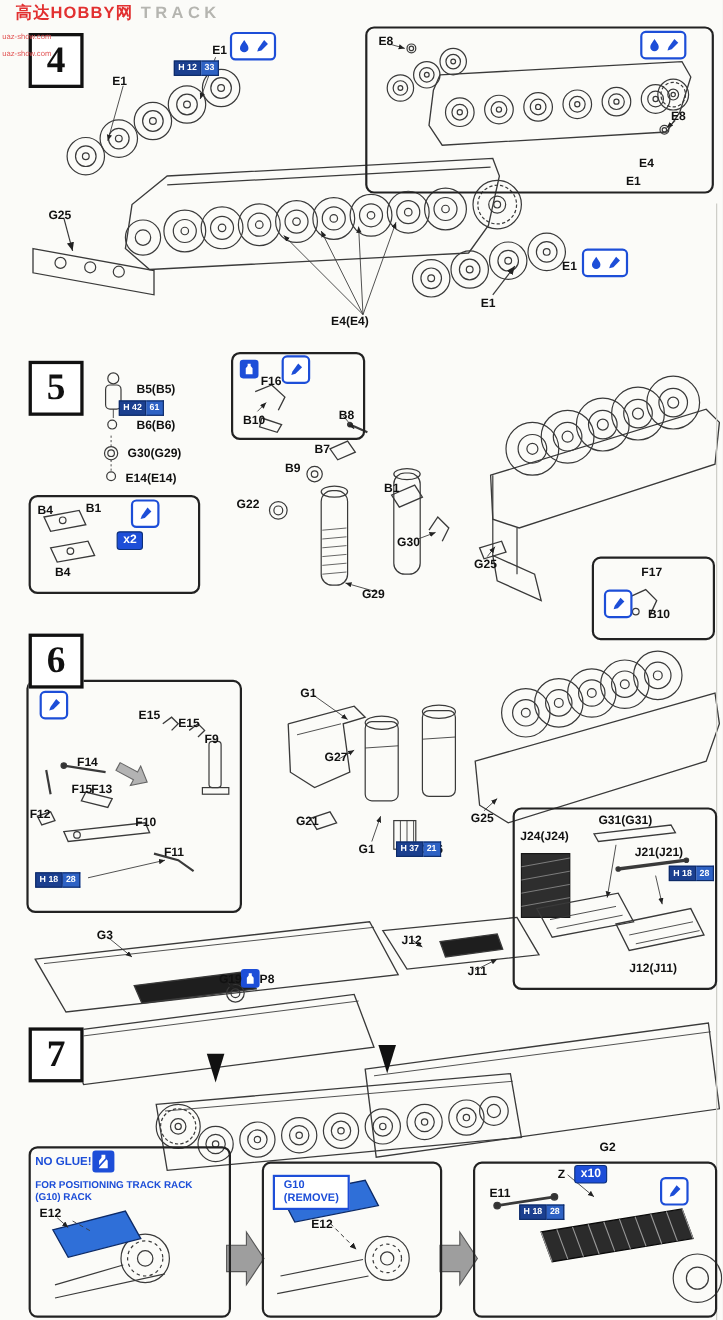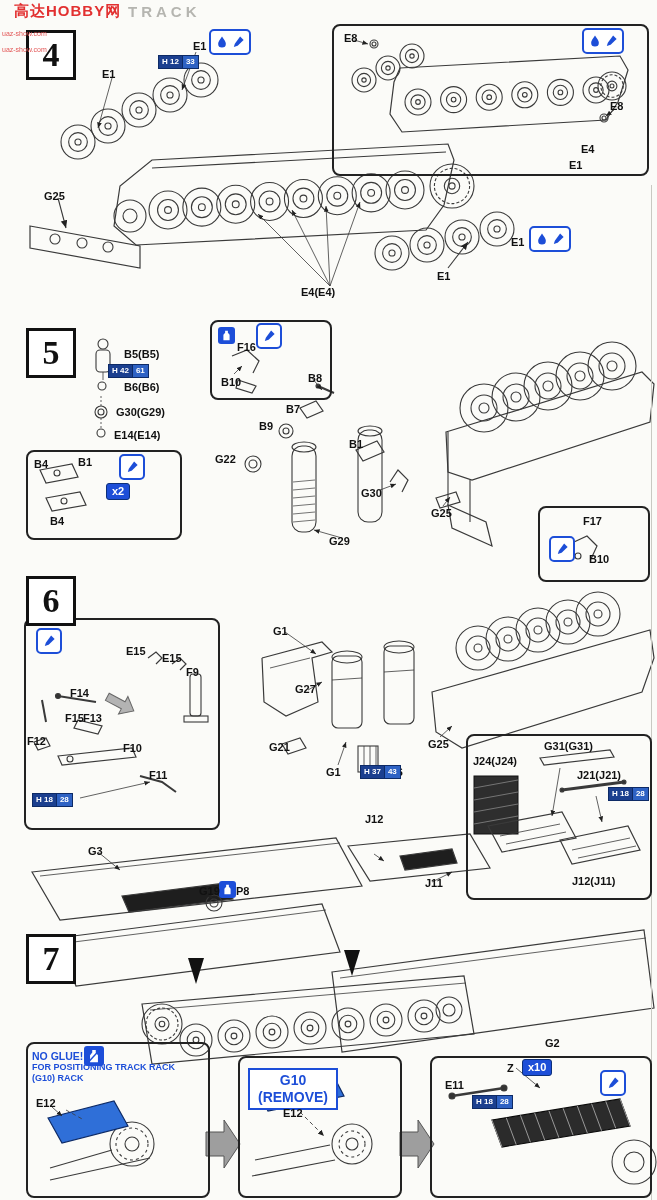--- a/index.html
+++ b/index.html
@@ -21,24 +21,24 @@
   .icon-paint{position:absolute;width:22px;height:22px;border:2px solid #1d4ed8;border-radius:5px;
               background:#fff;display:flex;align-items:center;justify-content:center;z-index:4;}
   .icon-pair svg,.icon-paint svg{width:14px;height:14px;display:block;}
   .icon-cement{position:absolute;width:17px;height:17px;background:#1d4ed8;border-radius:3px;
                display:flex;align-items:center;justify-content:center;z-index:4;}
   .icon-cement svg{width:11px;height:11px;display:block;}
   .icon-noglue{position:absolute;width:20px;height:20px;background:#1d4ed8;border-radius:3px;
                display:flex;align-items:center;justify-content:center;z-index:4;}
   .icon-noglue svg{width:14px;height:14px;display:block;}
   .note7{position:absolute;left:32px;top:1050px;width:172px;color:#1d4ed8;font-weight:700;z-index:4;}
-  .note7 .n1{font-size:10.5px;margin-bottom:0;}
+  .note7 .n1{font-size:10.5px;margin-bottom:10px;}
   .note7 .n2,.note7 .n3{font-size:9px;line-height:1.25;}
   .g10-box{position:absolute;left:248px;top:1068px;border:2px solid #1d4ed8;background:#fff;
-           color:#1d4ed8;font-size:14px;font-weight:700;text-align:center;padding:2px 8px;z-index:4;line-height:1.2;}
+           color:#1d4ed8;font-size:10px;font-weight:700;padding:2px 8px;z-index:4;line-height:1.2;}
   .wm-site{position:absolute;left:14px;top:2px;color:#e23030;font-size:15px;font-weight:700;z-index:5;letter-spacing:1px;}
   .wm-search{position:absolute;left:128px;top:3px;color:#b5b5b0;font-size:15px;font-weight:700;letter-spacing:4px;z-index:5;}
   .wm-url{position:absolute;left:2px;top:30px;color:#e25555;font-size:7px;z-index:5;line-height:1.2;}
   .wm-url2{position:absolute;left:2px;top:46px;color:#e25555;font-size:7px;z-index:5;line-height:1.2;}
   .scan-edge{position:absolute;left:651px;top:185px;width:1px;height:1015px;background:#c9c9c2;z-index:1;}
 </style>
 </head>
 <body>
 
 <div id="page">
@@ -510,21 +510,21 @@
       <span class="part-label" style="left: 295px; top: 683px;">G27</span>
       <span class="part-label" style="left: 269px; top: 741px;">G21</span>
       <span class="part-label" style="left: 326px; top: 766px;">G1</span>
       <span class="part-label" style="left: 382px; top: 766px;">G26</span>
       <span class="part-label" style="left: 428px; top: 738px;">G25</span>
       <span class="part-label" style="left: 473px; top: 755px;">J24(J24)</span>
       <span class="part-label" style="left: 544px; top: 740px;">G31(G31)</span>
       <span class="part-label" style="left: 577px; top: 769px;">J21(J21)</span>
       <span class="part-label" style="left: 572px; top: 875px;">J12(J11)</span>
       <span class="part-label" style="left: 88px; top: 845px;">G3</span>
-      <span class="part-label" style="left: 365px; top: 813px;">J12</span>
+      <span class="part-label" style="left: 365px; top: 849px;">J12</span>
       <span class="part-label" style="left: 425px; top: 877px;">J11</span>
       <span class="part-label" style="left: 199px; top: 885px;">G19</span>
       <span class="part-label" style="left: 236px; top: 885px;">P8</span>
       <span class="part-label" style="left: 545px; top: 1037px;">G2</span>
       <span class="part-label" style="left: 36px; top: 1097px;">E12</span>
       <span class="part-label" style="left: 283px; top: 1107px;">E12</span>
       <span class="part-label" style="left: 445px; top: 1079px;">E11</span>
       <span class="part-label" style="left: 507px; top: 1062px;">Z</span>
       <div class="chip" style="left: 146px; top: 55px;">
         <span class="l">H 12</span>
@@ -533,21 +533,21 @@
       <div class="chip" style="left: 96px; top: 364px;">
         <span class="l">H 42</span>
         <span class="r">61</span>
       </div>
       <div class="chip" style="left: 20px; top: 793px;">
         <span class="l">H 18</span>
         <span class="r">28</span>
       </div>
       <div class="chip" style="left: 348px; top: 765px; justify-content: center;">
         <span class="l">H 37</span>
-        <span class="r">43</span>
+        <span class="r">21</span>
       </div>
       <div class="chip" style="left: 596px; top: 787px;">
         <span class="l">H 18</span>
         <span class="r">28</span>
       </div>
       <div class="chip" style="left: 460px; top: 1095px;">
         <span class="l">H 18</span>
         <span class="r">28</span>
       </div>
     </div>

